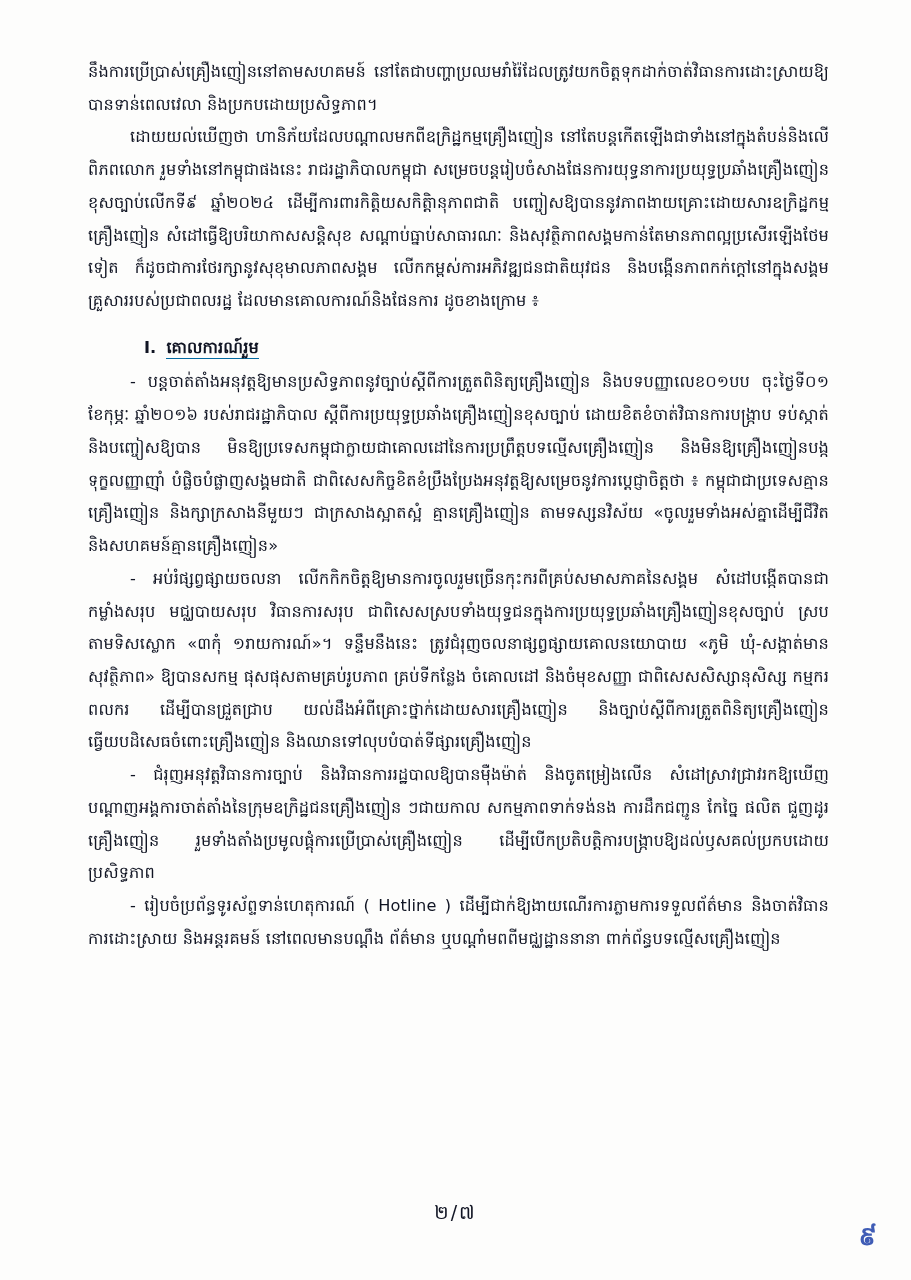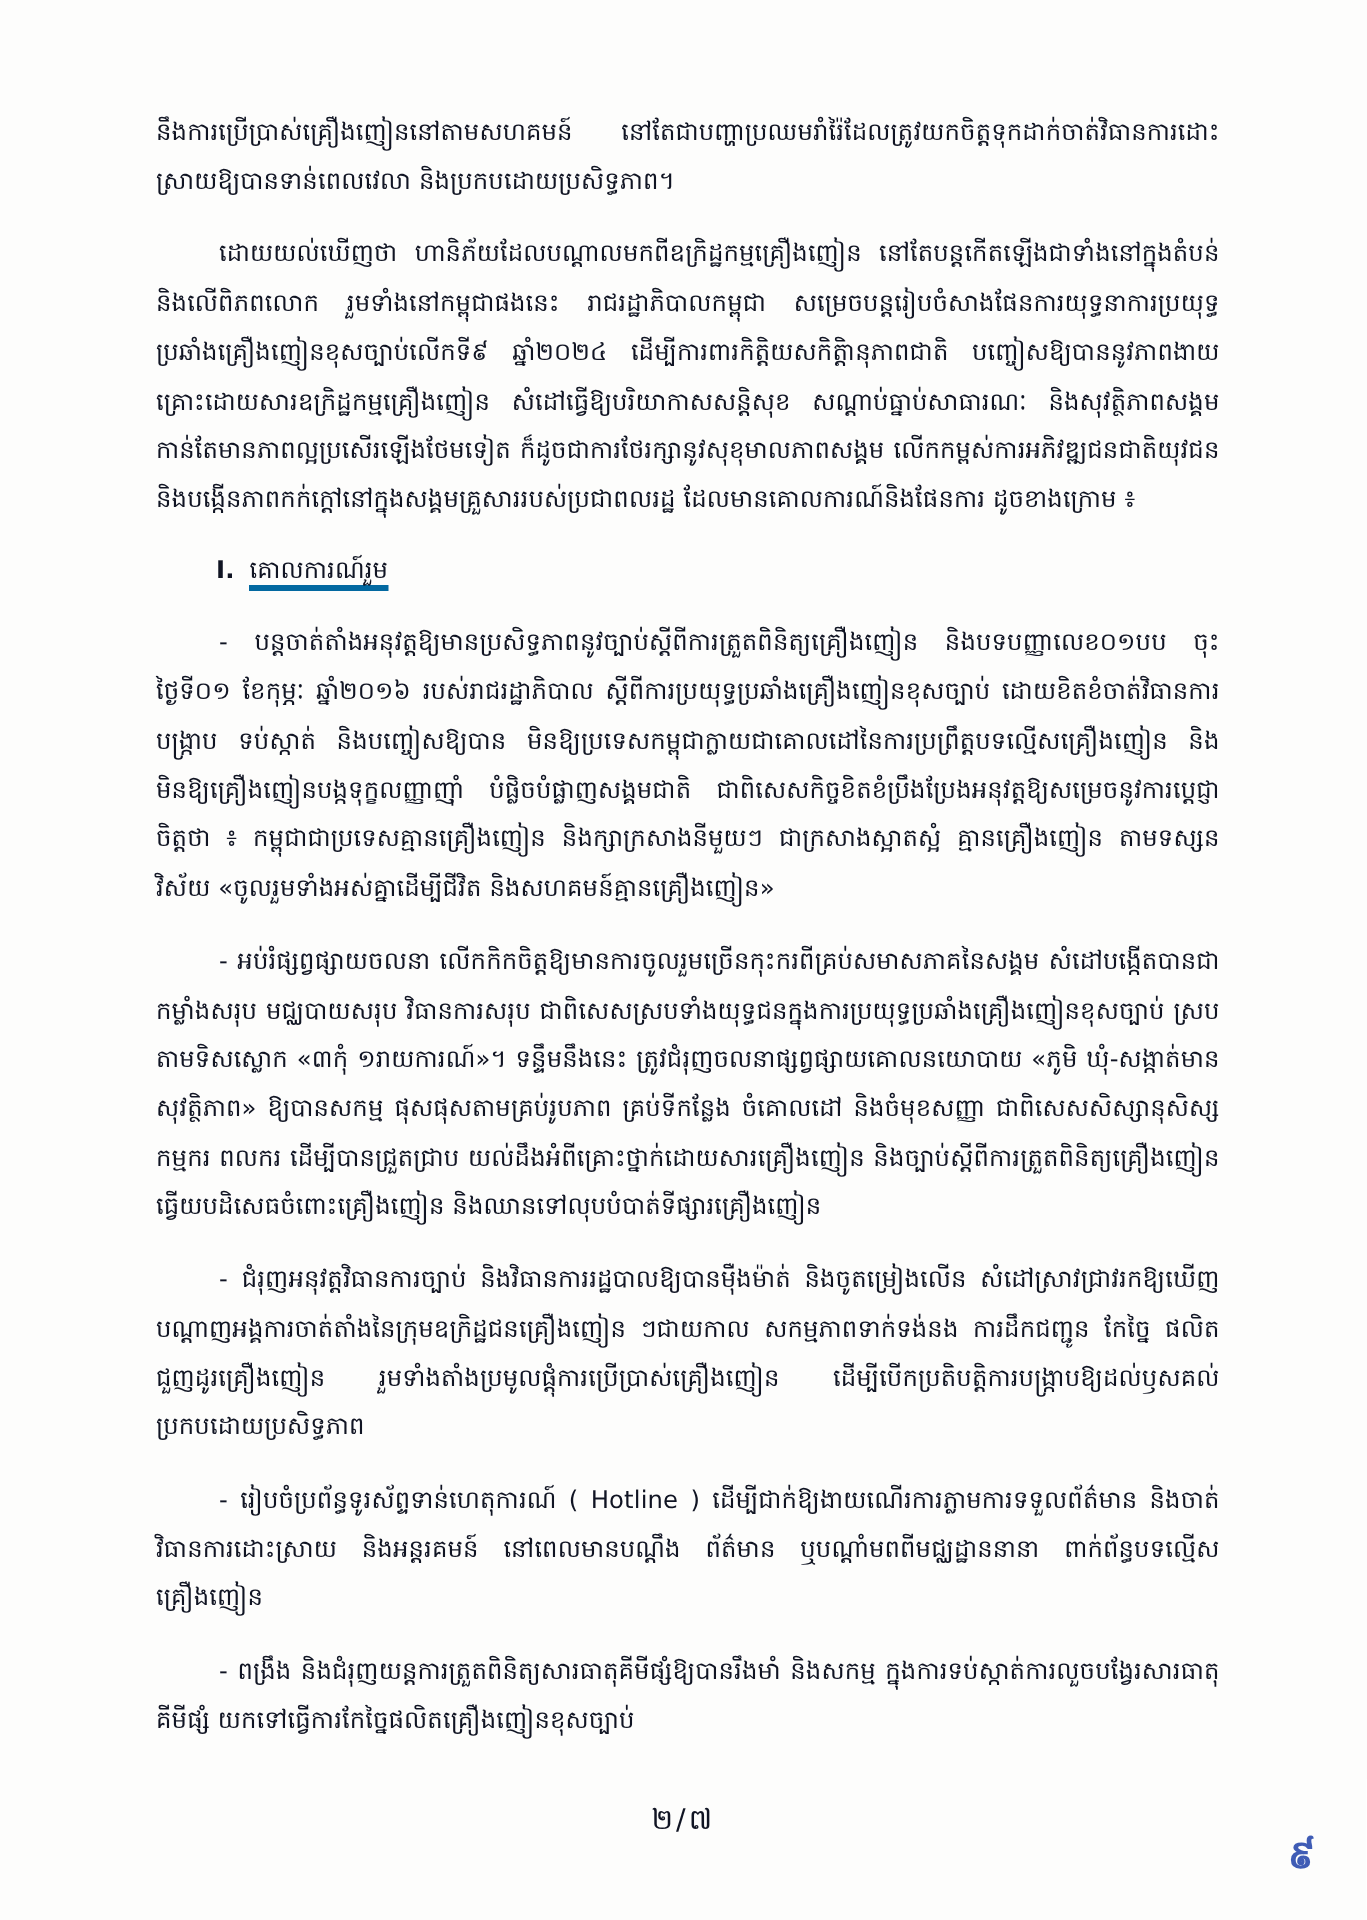--- a/index.html
+++ b/index.html
@@ -23,21 +23,21 @@
     box-sizing: border-box;
   }
   .doc-body {
     font-size: 16.2px;
     line-height: 2.02;
     text-align: justify;
     color: #101423;
     letter-spacing: 0.1px;
   }
   p {
-    margin: 16px;
+    margin: 0;
   }
   .indent {
     text-indent: 42px;
   }
   .dash {
     text-indent: 42px;
   }
   b, .bold {
     font-weight: 400;
   }
@@ -45,23 +45,23 @@
     margin: 14px 0 2px 0;
     text-indent: 56px;
     font-weight: 700;
     font-size: 16.2px;
   }
   .section-head .numeral {
     font-weight: 700;
     margin-right: 10px;
   }
   .section-head .title {
-    font-weight: 400;
+    font-weight: 700;
     text-decoration: none;
-    border-bottom: 4px solid #0369a1;
+    border-bottom: 1px solid #0369a1;
     padding-bottom: 1px;
   }
   .pager {
     position: absolute;
     left: 0;
     right: 0;
     bottom: 52px;
     text-align: center;
     font-size: 19px;
     color: #101423;
@@ -107,21 +107,18 @@
     </p>
 
     <p class="dash blk">
       <span>- ជំរុញអនុវត្តវិធានការច្បាប់ និងវិធានការរដ្ឋបាលឱ្យបានម៉ឺងម៉ាត់ និងចូតម្រៀងលើន សំដៅស្រាវជ្រាវរកឱ្យឃើញបណ្ដាញអង្គការចាត់តាំងនៃក្រុមឧក្រិដ្ឋជនគ្រឿងញៀន ៗជាយកាល សកម្មភាពទាក់ទង់នង ការដឹកជញ្ជូន កែច្នៃ ផលិត ជួញដូរគ្រឿងញៀន រួមទាំងតាំងប្រមូលផ្តុំការប្រើប្រាស់គ្រឿងញៀន ដើម្បីបើកប្រតិបត្តិការបង្ក្រាបឱ្យដល់ឫសគល់ប្រកបដោយប្រសិទ្ធភាព</span>
     </p>
 
     <p class="dash blk">
       <span>- រៀបចំប្រព័ន្ធទូរស័ព្ទទាន់ហេតុការណ៍ ( Hotline ) ដើម្បីជាក់ឱ្យងាយណើរការភ្លាមការទទួលព័ត៌មាន និងចាត់វិធានការដោះស្រាយ និងអន្តរគមន៍ នៅពេលមានបណ្ដឹង ព័ត៌មាន ឬបណ្ដាំមពពីមជ្ឈដ្ឋាននានា ពាក់ព័ន្ធបទល្មើសគ្រឿងញៀន</span>
     </p>
 
-    <p class="dash blk">
-      <span>- ពង្រឹង និងជំរុញយន្តការត្រួតពិនិត្យសារធាតុគីមីផ្សំឱ្យបានរឹងមាំ និងសកម្ម ក្នុងការទប់ស្កាត់ការលួចបង្វែរសារធាតុគីមីផ្សំ យកទៅធ្វើការកែច្នៃផលិតគ្រឿងញៀនខុសច្បាប់</span>
-    </p>
 
   </div>
 
   <div class="pager">២/៧</div>
   <div class="corner-mark">៩</div>
 </div>
 
 </body></html>

